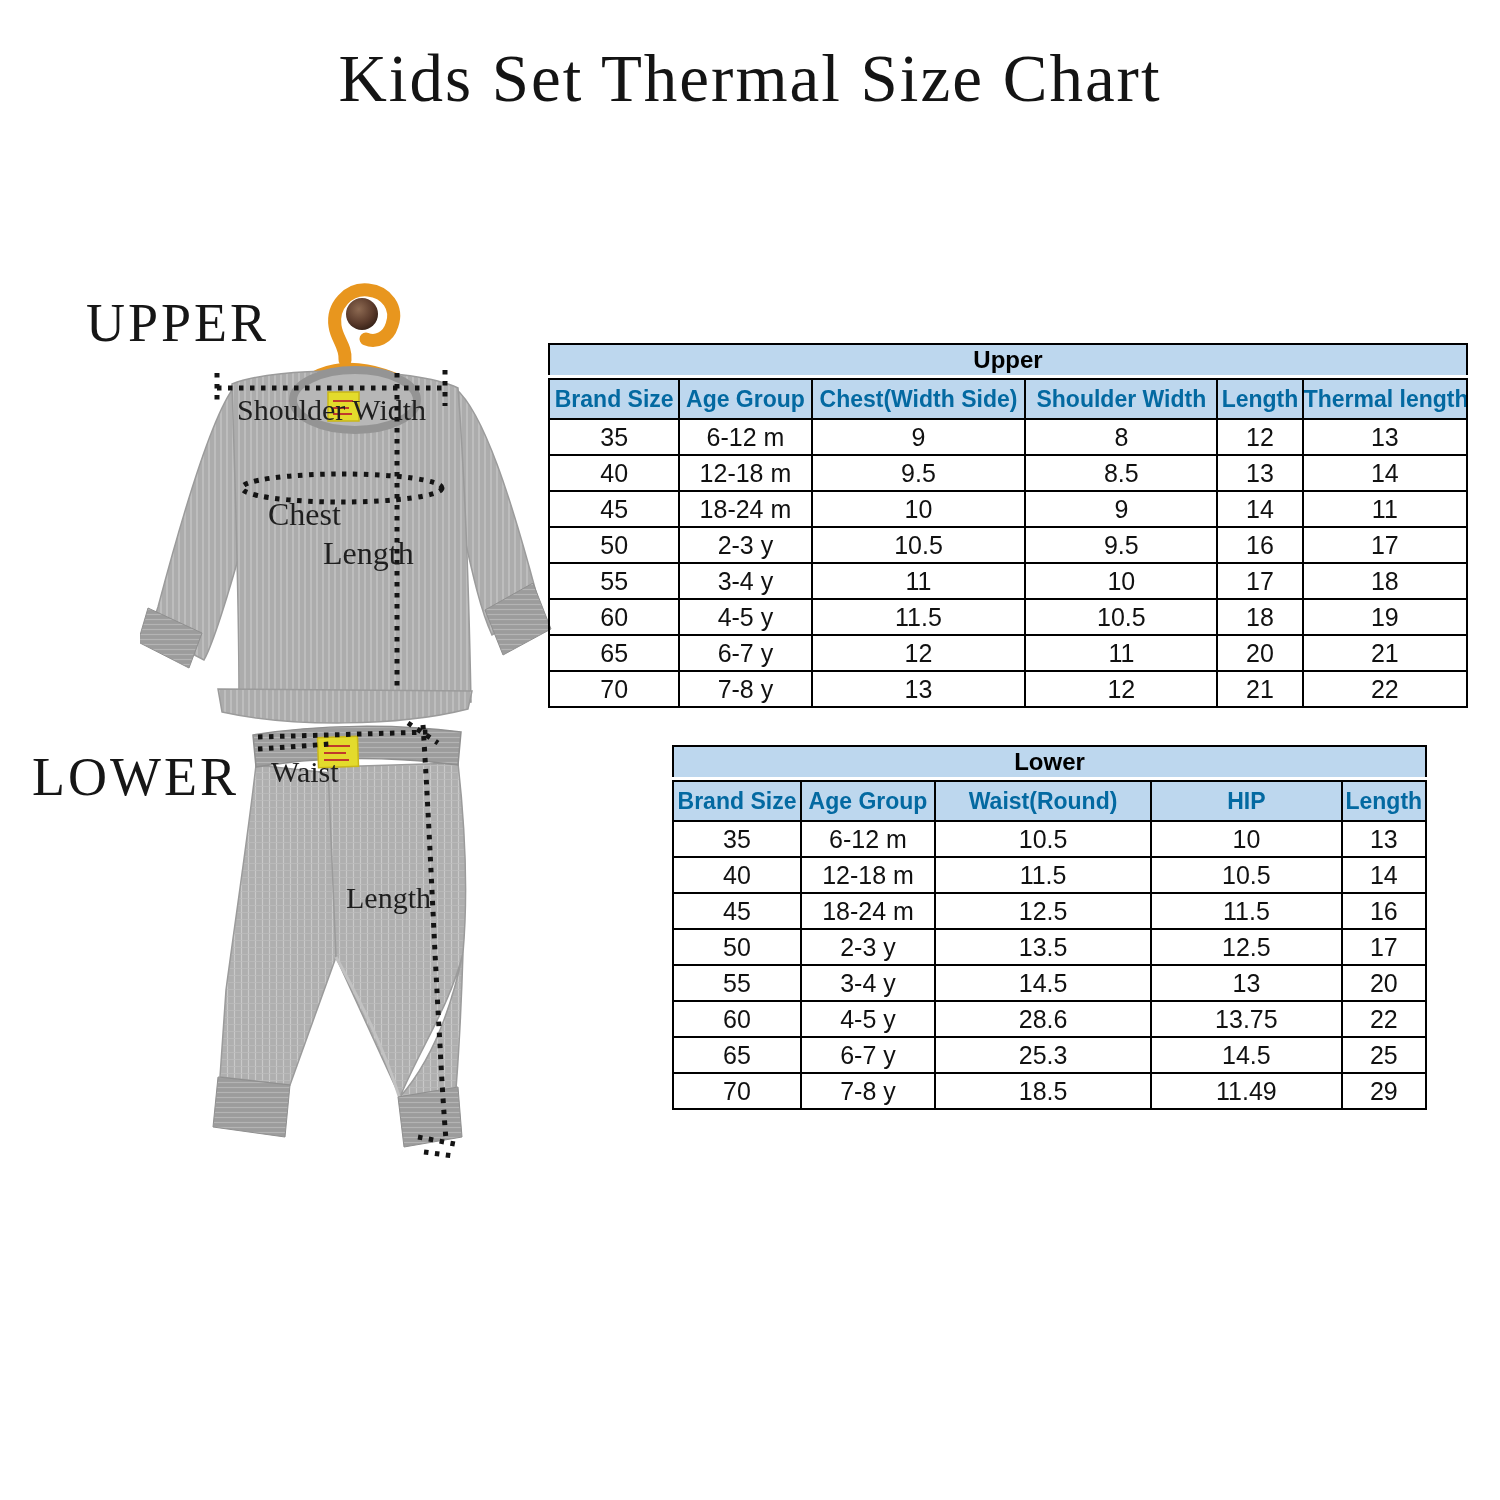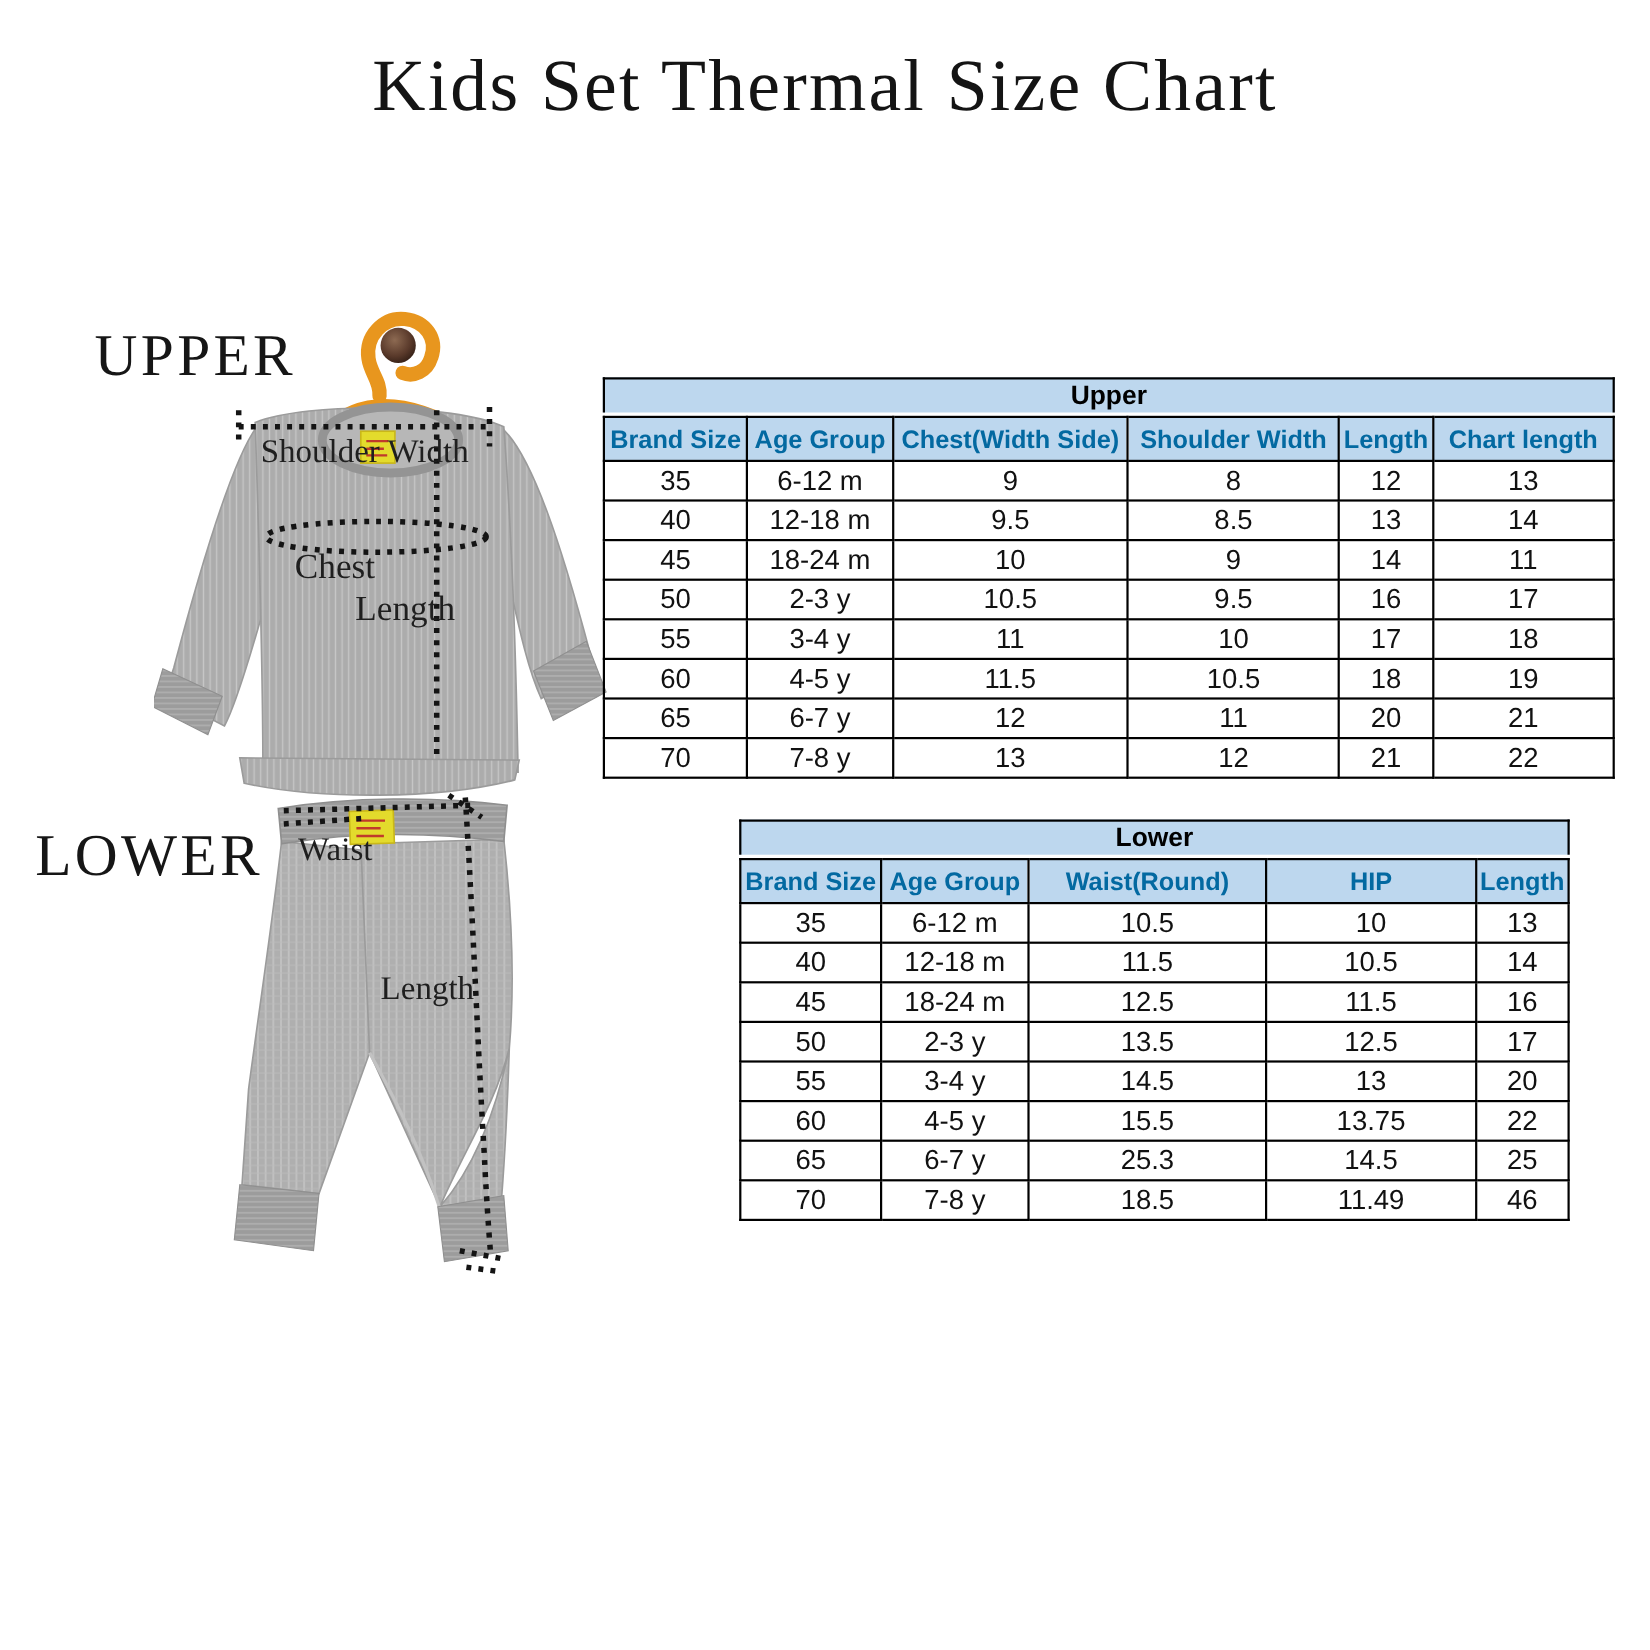--- a/index.html
+++ b/index.html
@@ -176,21 +176,21 @@
           <col class="c4">
           <col class="c5">
       </colgroup>
       <thead>
         <tr>
             <th>Brand Size</th>
             <th>Age Group</th>
             <th>Chest(Width Side)</th>
             <th>Shoulder Width</th>
             <th>Length</th>
-            <th>Chart length</th>
+            <th>Thermal length</th>
           </tr>
       </thead>
       <tbody>
           <tr>
             <td>35</td>
             <td>6-12 m</td>
             <td>9</td>
             <td>8</td>
             <td>12</td>
             <td>13</td>
@@ -306,35 +306,35 @@
           <tr>
             <td>55</td>
             <td>3-4 y</td>
             <td>14.5</td>
             <td>13</td>
             <td>20</td>
           </tr>
           <tr>
             <td>60</td>
             <td>4-5 y</td>
-            <td>15.5</td>
+            <td>28.6</td>
             <td>13.75</td>
             <td>22</td>
           </tr>
           <tr>
             <td>65</td>
             <td>6-7 y</td>
             <td>25.3</td>
             <td>14.5</td>
             <td>25</td>
           </tr>
           <tr>
             <td>70</td>
             <td>7-8 y</td>
             <td>18.5</td>
             <td>11.49</td>
-            <td>46</td>
+            <td>29</td>
           </tr>
         </tbody>
     </table>
   </div>
 
 </div>
 
 </body></html>

